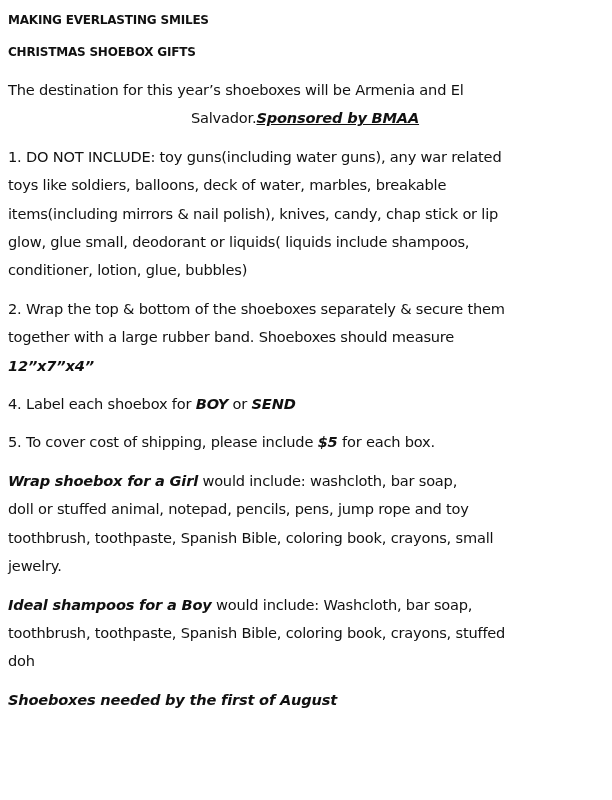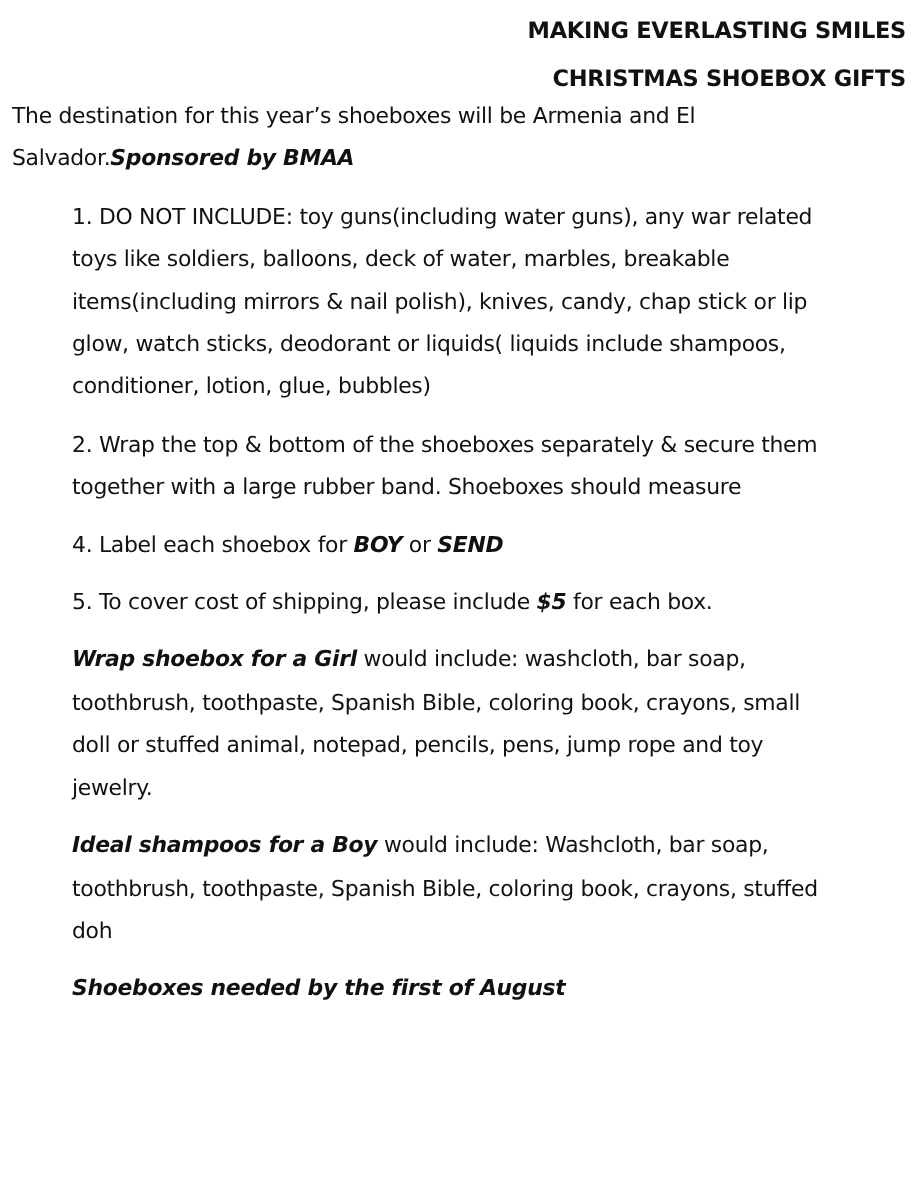--- a/index.html
+++ b/index.html
@@ -4,29 +4,29 @@
 <style>
   html, body { margin: 0; padding: 0; background: #ffffff; }
   body {
     width: 612px; height: 800px; overflow: hidden;
     font-family: "DejaVu Sans", sans-serif;
     color: #111111;
     font-size: 14.6px;
     letter-spacing: -0.2px;
   }
   .page { position: relative; padding: 6px 8px 0 8px; }
-  .title { text-align: right; line-height: 24px; margin: 0; font-size: 15px; }
+  .title { text-align: left; line-height: 24px; margin: 0; font-size: 12px; }
   .t1 { margin-top: 2px; }
   .t2 { margin-top: 8px; }
   p { margin: 0; line-height: 28.4px; }
-  .para { margin-top: 10px; margin-left: 40px; }
-  .p-dest { }
-  .row-split { display: flex; justify-content: flex-start; align-items: baseline; }
+  .para { margin-top: 10px; }
+  .p-dest { margin-top: 12px; }
+  .row-split { display: flex; justify-content: center; align-items: baseline; }
   .bi { font-weight: bold; font-style: italic; }
-  .sponsor { padding-right: 2px; }
+  .sponsor { padding-right: 2px; text-decoration: underline; }
 </style>
 </head>
 <body>
 
 <div class="page">
 
   <h1 class="title t1">MAKING EVERLASTING SMILES</h1>
   <h2 class="title t2">CHRISTMAS SHOEBOX GIFTS</h2>
 
   <div class="p-dest">
@@ -34,42 +34,43 @@
     <p class="row-split">
       <span>Salvador.</span>
       <span class="bi sponsor">Sponsored by BMAA</span>
     </p>
   </div>
 
   <div class="para">
     <p>1. DO NOT INCLUDE: toy guns(including water guns), any war related</p>
     <p>toys like soldiers, balloons, deck of water, marbles, breakable</p>
     <p>items(including mirrors &amp; nail polish), knives, candy, chap stick or lip</p>
-    <p>glow, watch sticks, deodorant or liquids( liquids include shampoos,</p>
+    <p>glow, glue small, deodorant or liquids( liquids include shampoos,</p>
     <p>conditioner, lotion, glue, bubbles)</p>
   </div>
 
   <div class="para">
     <p>2. Wrap the top &amp; bottom of the shoeboxes separately &amp; secure them</p>
     <p>together with a large rubber band.  Shoeboxes should measure</p>
+    <p class="bi">12”x7”x4”</p>
   </div>
 
 
   <div class="para">
     <p><span>4. Label each shoebox for </span><span class="bi">BOY</span><span> or </span><span class="bi">SEND</span></p>
   </div>
 
   <div class="para">
     <p><span>5. To cover cost of shipping, please include </span><span class="bi">$5</span><span> for each box.</span></p>
   </div>
 
   <div class="para">
     <p><span class="bi">Wrap shoebox for a Girl</span><span> would include: washcloth, bar soap,</span></p>
+    <p>doll or stuffed animal, notepad, pencils, pens, jump rope and toy</p>
     <p>toothbrush, toothpaste, Spanish Bible, coloring book, crayons, small</p>
-    <p>doll or stuffed animal, notepad, pencils, pens, jump rope and toy</p>
     <p>jewelry.</p>
   </div>
 
   <div class="para">
     <p><span class="bi">Ideal shampoos for a Boy</span><span> would include: Washcloth, bar soap,</span></p>
     <p>toothbrush, toothpaste, Spanish Bible, coloring book, crayons, stuffed</p>
     <p>doh</p>
   </div>
 
   <div class="para">

